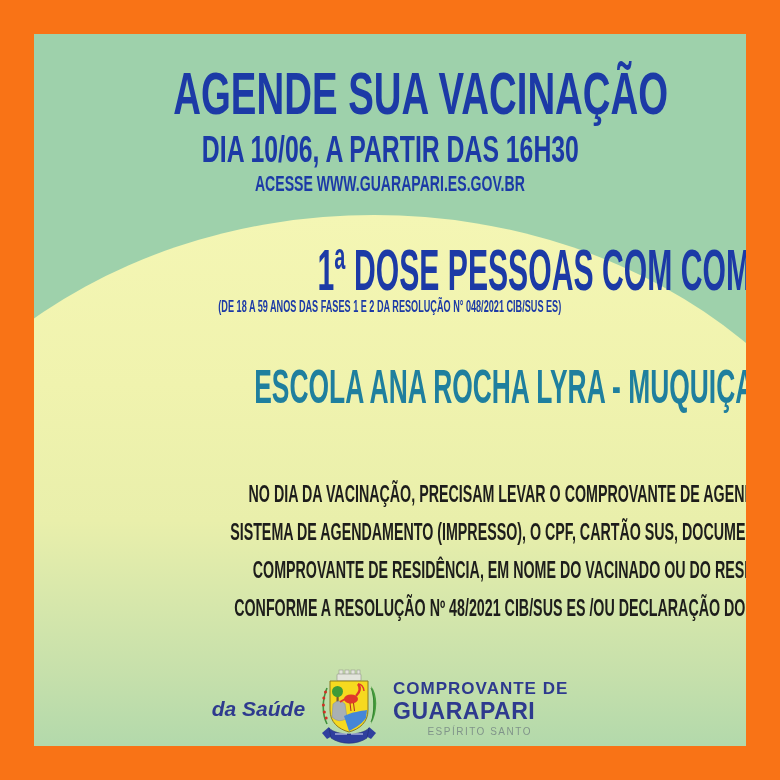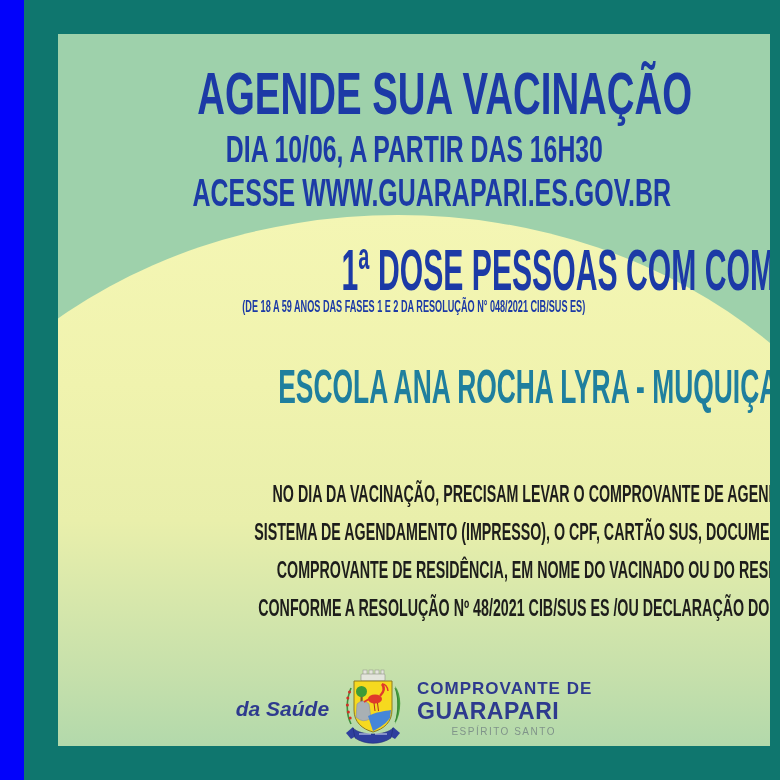--- a/index.html
+++ b/index.html
@@ -5,22 +5,21 @@
   html,body{margin:0;padding:0;}
   body{
     width:780px;height:780px;
     font-family:"Liberation Sans",sans-serif;
     background:#0202fb;
     position:relative;
     overflow:hidden;
   }
   .frame{
     position:absolute;inset:0;
-    background:#0f766e;
-    margin-left:24px;
+    background:#f97316;
   }
   .content{
     position:absolute;
     left:34px;top:34px;width:712px;height:712px;
     background:#9ed1ab;
     overflow:hidden;
   }
   .blob{
     position:absolute;
     left:-180px;top:181px;width:1040px;height:850px;
@@ -46,21 +45,21 @@
     transform-origin:50% 50%;
   }
   .blue{color:#1c3aa6;}
   .teal{color:#1f7f9e;}
   .dark{color:#1d1d1b;}
 
   .pos-title{top:30px;font-size:60px;}
   .pos-title .cond{transform:scaleX(.64);}
   .pos-date{top:97px;font-size:37px;}
   .pos-date .cond{transform:scaleX(.67);}
-  .pos-site{top:139px;font-size:39px;}
+  .pos-site{top:139px;font-size:22px;}
   .pos-site .cond{transform:scaleX(.64);}
 
   .pos-dose{top:207px;font-size:58px;}
   .pos-dose .cond{transform:scaleX(.52);}
   .pos-dose-sub{top:265px;font-size:16px;}
   .pos-dose-sub .cond{transform:scaleX(.57);}
 
   .pos-loc{top:329px;font-size:48px;}
   .pos-loc .cond{transform:scaleX(.55);}
   .pos-loc-sub{top:378px;font-size:27px;}

